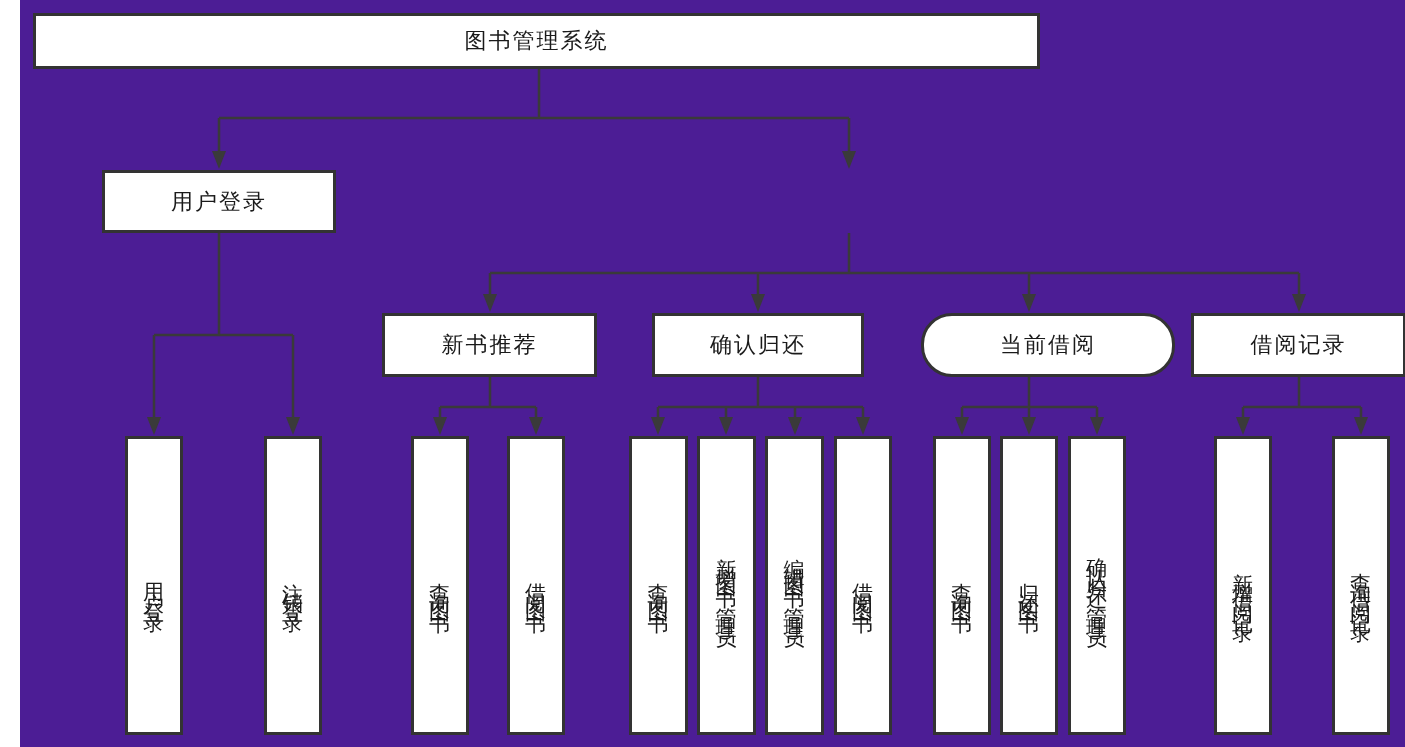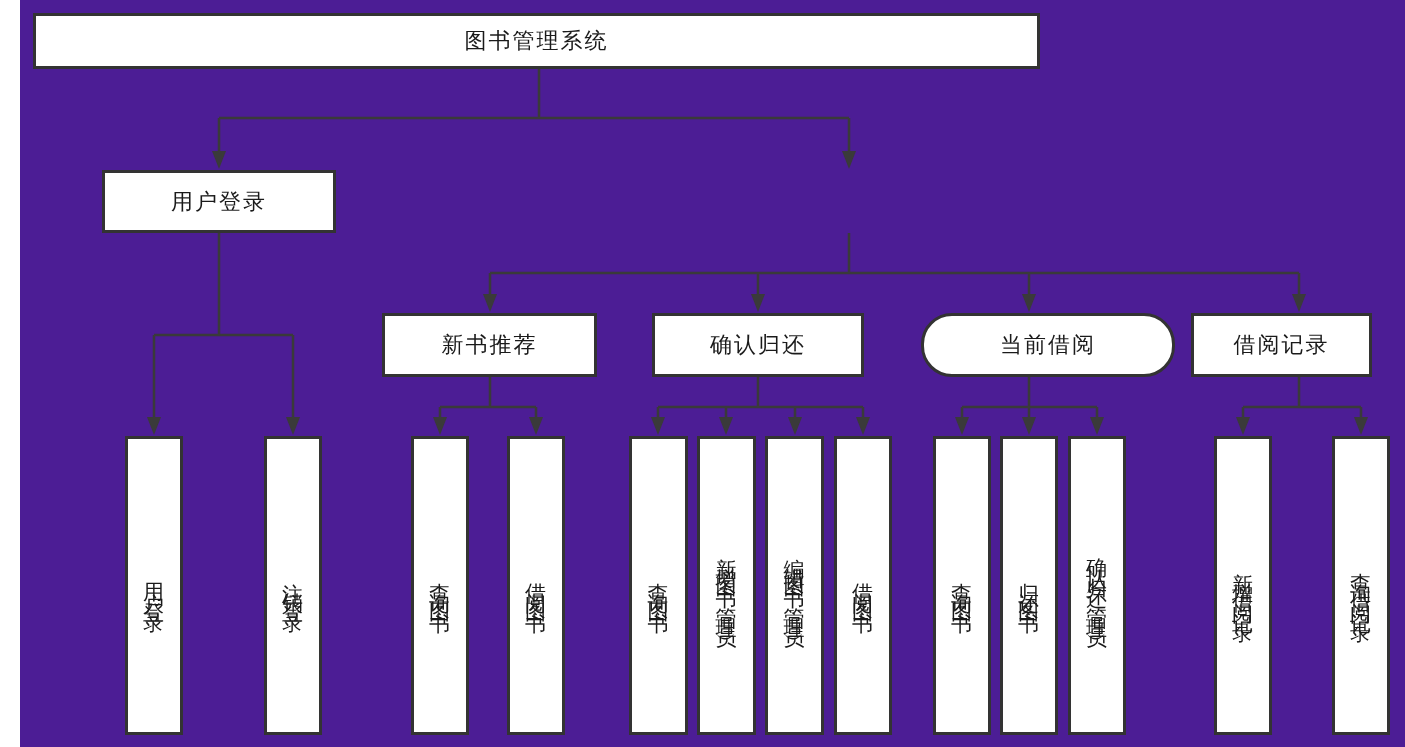--- a/index.html
+++ b/index.html
@@ -106,21 +106,21 @@
     </g>
   </svg>
 
   <div class="hbox" style="left:13px; top:13px; width:1007px; height:56px;">图书管理系统</div>
 
   <div class="hbox" style="left:82px; top:170px; width:234px; height:63px;">用户登录</div>
 
   <div class="hbox" style="left:362px; top:313px; width:215px; height:64px;">新书推荐</div>
   <div class="hbox" style="left:632px; top:313px; width:212px; height:64px;">确认归还</div>
   <div class="hbox" style="left:901px; top:313px; width:254px; height:64px;border-radius:31px;">当前借阅</div>
-  <div class="hbox" style="left:1171px; top:313px; width:181px; height:64px;">借阅记录</div>
+  <div class="hbox" style="left:1171px; top:313px; width:215px; height:64px;">借阅记录</div>
 
   <div class="vbox" style="left:105px; width:58px;">
     <span class="vtext">用户登录</span>
   </div>
   <div class="vbox" style="left:244px; width:58px;">
     <span class="vtext">注销登录</span>
   </div>
 
   <div class="vbox" style="left:391px; width:58px;">
     <span class="vtext">查询图书</span>

